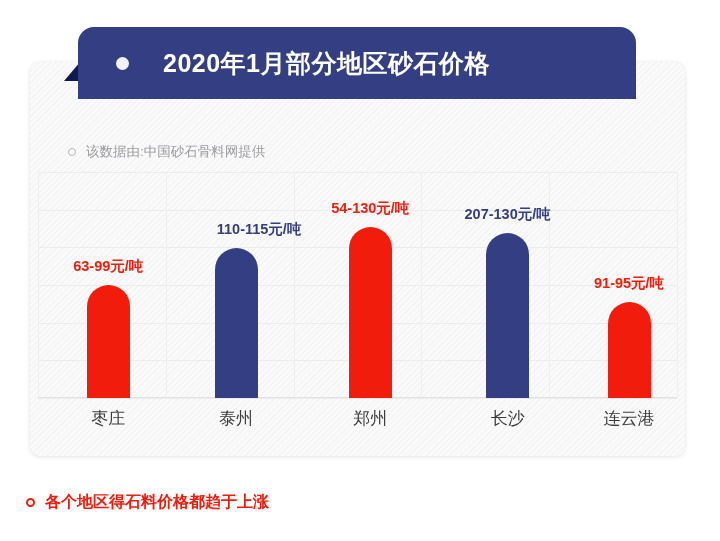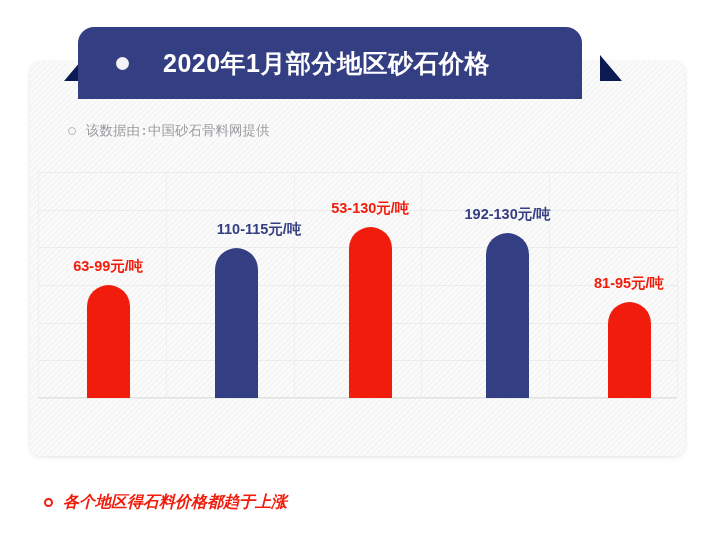--- a/index.html
+++ b/index.html
@@ -62,21 +62,21 @@
     left: -14px;
     clip-path: polygon(0% 100%, 100% 0%, 100% 100%);
   }
   .ribbon-fold.right {
     right: -14px;
     clip-path: polygon(0% 0%, 100% 100%, 0% 100%);
   }
   #banner {
     position: absolute;
     left: 0; top: 0;
-    width: 504px;
+    width: 558px;
     height: 72px;
     background: #343e82;
     border-radius: 16px 16px 0 0;
     z-index: 2;
     display: flex;
     align-items: center;
     padding-left: 38px;
   }
   #banner-bullet {
     width: 13px;
@@ -91,24 +91,23 @@
     font-size: 25px;
     font-weight: bold;
     letter-spacing: 0.5px;
     white-space: nowrap;
   }
 
   
   #subtitle-row {
     position: absolute;
     left: 38px;
-    top: 60px;
+    top: 81px;
     display: flex;
     align-items: center;
-    font-family: Liberation Mono, monospace;
   }
   #subtitle-bullet {
     width: 8px;
     height: 8px;
     border-radius: 50%;
     border: 1.4px solid #b9b9bd;
     margin-right: 10px;
     flex: 0 0 auto;
   }
   #subtitle-text {
@@ -178,25 +177,24 @@
     top: 0;
     font-size: 17px;
     color: #3c3c3c;
     white-space: nowrap;
     transform: translateX(-50%);
   }
 
   
   #footer-row {
     position: absolute;
-    left: 44px;
+    left: 26px;
     top: 492px;
     display: flex;
     align-items: center;
-    font-style: italic;
   }
   #footer-bullet {
     width: 9px;
     height: 9px;
     border-radius: 50%;
     border: 2px solid #f11c0b;
     margin-right: 10px;
     flex: 0 0 auto;
   }
   #footer-text {
@@ -240,26 +238,33 @@
       <div id="bars">
           <div class="bar" style="left: calc(11% - 21.5px); height: 50%; background: rgb(241, 28, 11);"></div>
           <div class="bar" style="left: calc(31% - 21.5px); height: 66.5%; background: rgb(52, 62, 130);"></div>
           <div class="bar" style="left: calc(52% - 21.5px); height: 75.5%; background: rgb(241, 28, 11);"></div>
           <div class="bar" style="left: calc(73.5% - 21.5px); height: 73%; background: rgb(52, 62, 130);"></div>
           <div class="bar" style="left: calc(92.5% - 21.5px); height: 42.5%; background: rgb(241, 28, 11);"></div>
         </div>
       <div id="value-labels">
           <div class="value-label" style="left: 11%; bottom: calc(50% + 9px); color: rgb(241, 28, 11);">63-99元/吨</div>
           <div class="value-label" style="left: 31%; bottom: calc(66.5% + 9px); color: rgb(52, 62, 130); margin-left: 23px;">110-115元/吨</div>
-          <div class="value-label" style="left: 52%; bottom: calc(75.5% + 9px); color: rgb(241, 28, 11);">53-130元/吨</div>
-          <div class="value-label" style="left: 73.5%; bottom: calc(73% + 9px); color: rgb(52, 62, 130);">192-130元/吨</div>
-          <div class="value-label" style="left: 92.5%; bottom: calc(42.5% + 9px); color: rgb(241, 28, 11);">81-95元/吨</div>
+          <div class="value-label" style="left: 52%; bottom: calc(75.5% + 9px); color: rgb(241, 28, 11);">54-130元/吨</div>
+          <div class="value-label" style="left: 73.5%; bottom: calc(73% + 9px); color: rgb(52, 62, 130);">207-130元/吨</div>
+          <div class="value-label" style="left: 92.5%; bottom: calc(42.5% + 9px); color: rgb(241, 28, 11);">91-95元/吨</div>
         </div>
     </div>
 
+    <div id="categories">
+        <div class="cat-label" style="left: 11%;">枣庄</div>
+        <div class="cat-label" style="left: 31%;">泰州</div>
+        <div class="cat-label" style="left: 52%;">郑州</div>
+        <div class="cat-label" style="left: 73.5%;">长沙</div>
+        <div class="cat-label" style="left: 92.5%;">连云港</div>
+      </div>
   </div>
 
   <div id="banner-wrap">
     <div class="ribbon-fold left"></div>
     <div class="ribbon-fold right"></div>
     <div id="banner">
       <span id="banner-bullet"></span>
       <span id="banner-title">2020年1月部分地区砂石价格</span>
     </div>
   </div>

